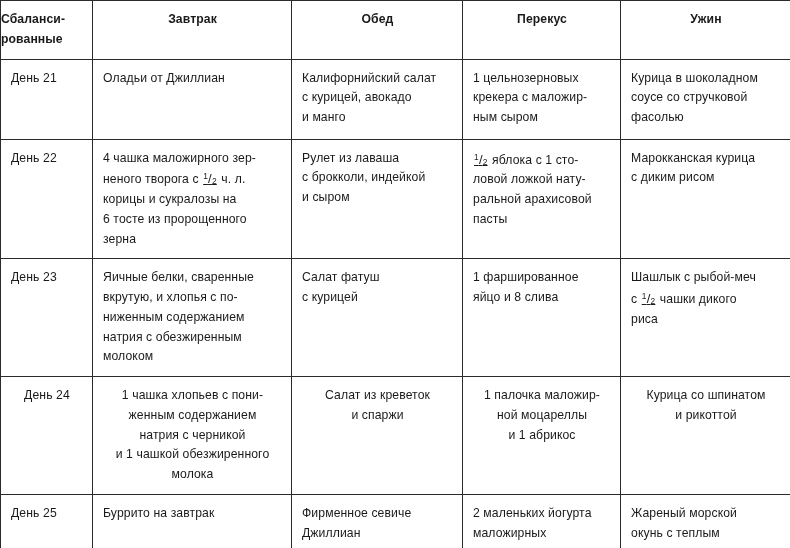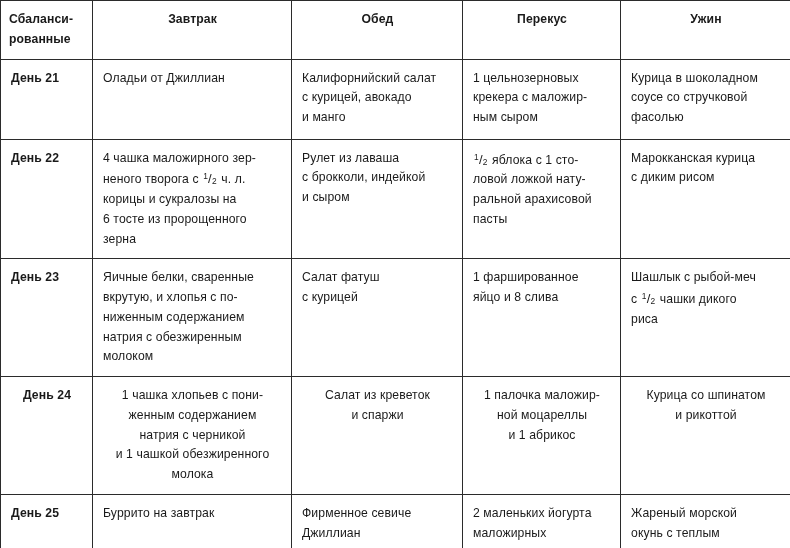--- a/index.html
+++ b/index.html
@@ -48,46 +48,46 @@
     font-weight: bold;
     font-size: 12.8px;
     text-align: center;
     vertical-align: middle;
     padding: 7px 6px;
     height: 43px;
     line-height: 1.38;
   }
   thead th.head-day {
     text-align: left;
-    padding-left: 8px;
+    padding-left: 0;
   }
 
   tbody td.cell-day {
     white-space: nowrap;
-    font-weight: bold;
   }
 
   tbody tr.row-21 td { height: 80px; }
   tbody tr.row-22 td { height: 103px; }
   tbody tr.row-23 td { height: 110px; }
   tbody tr.row-24 td { height: 110px; text-align: center; }
   tbody tr.row-25 td { height: 100px; }
 
   .cell-text {
     display: block;
     white-space: pre-line;
   }
 
   
   .frac {
     display: inline-block;
     position: relative;
     white-space: nowrap;
     font-size: 12.2px;
     padding: 0 1px;
+    text-decoration: underline;
   }
   .frac .num {
     font-size: 8.4px;
     vertical-align: 0.42em;
     line-height: 1;
   }
   .frac .bar {
     font-size: 13px;
     padding: 0 0.2px;
   }

